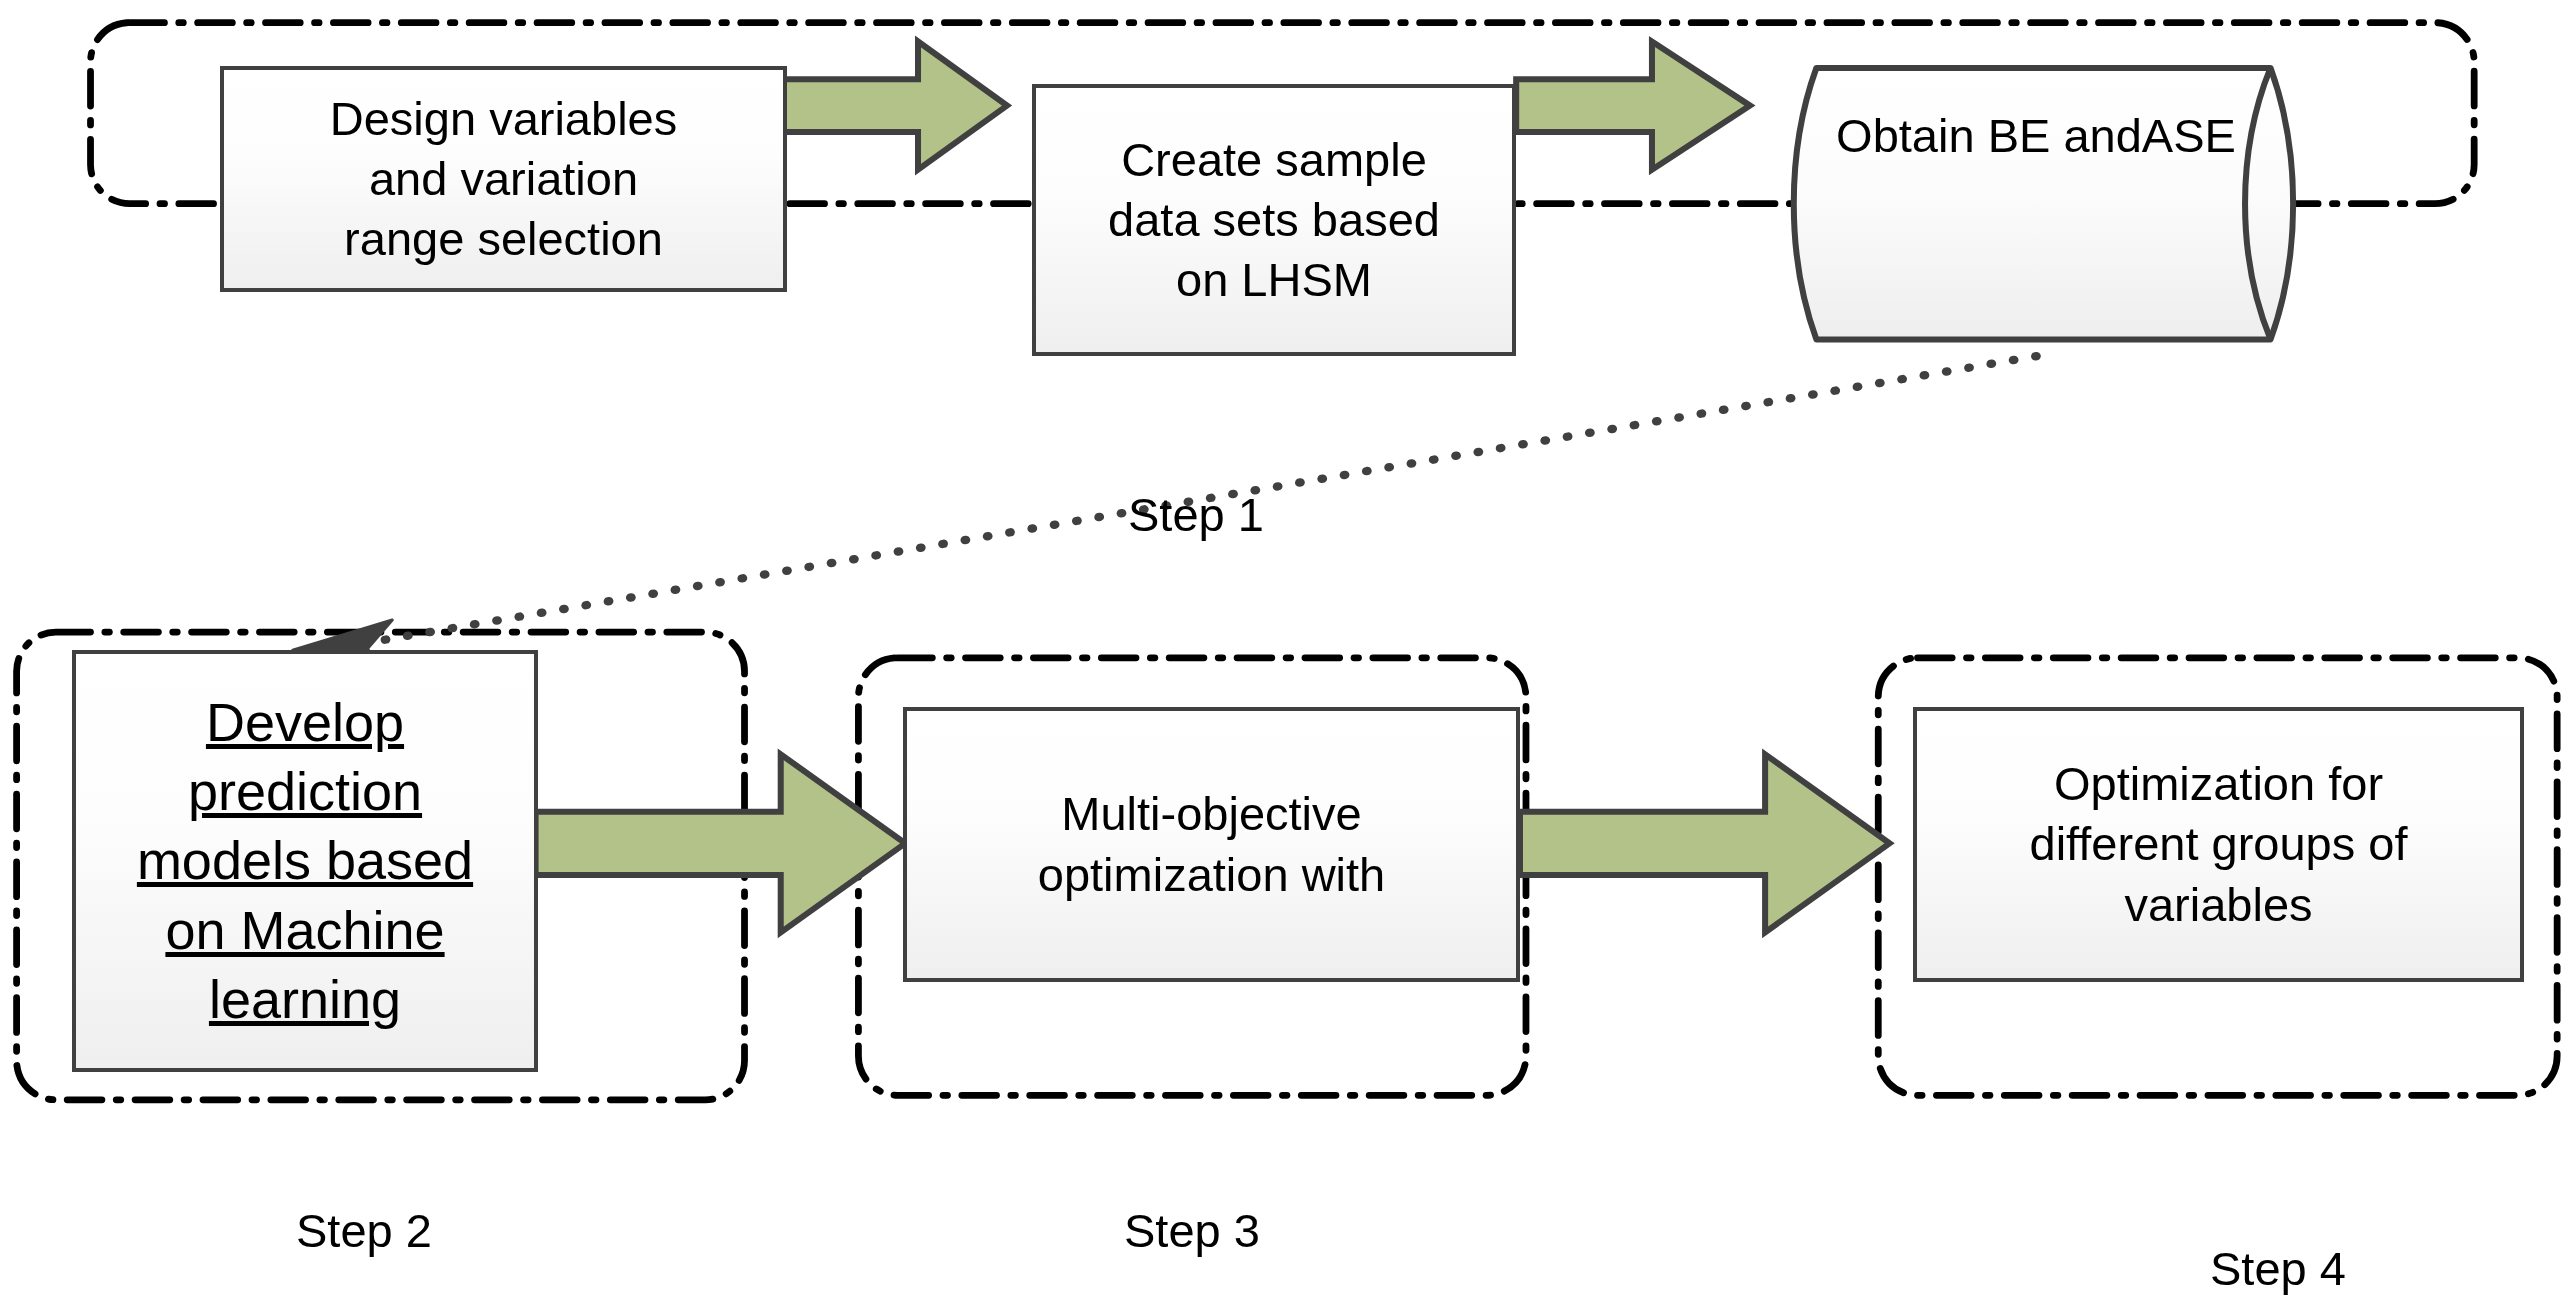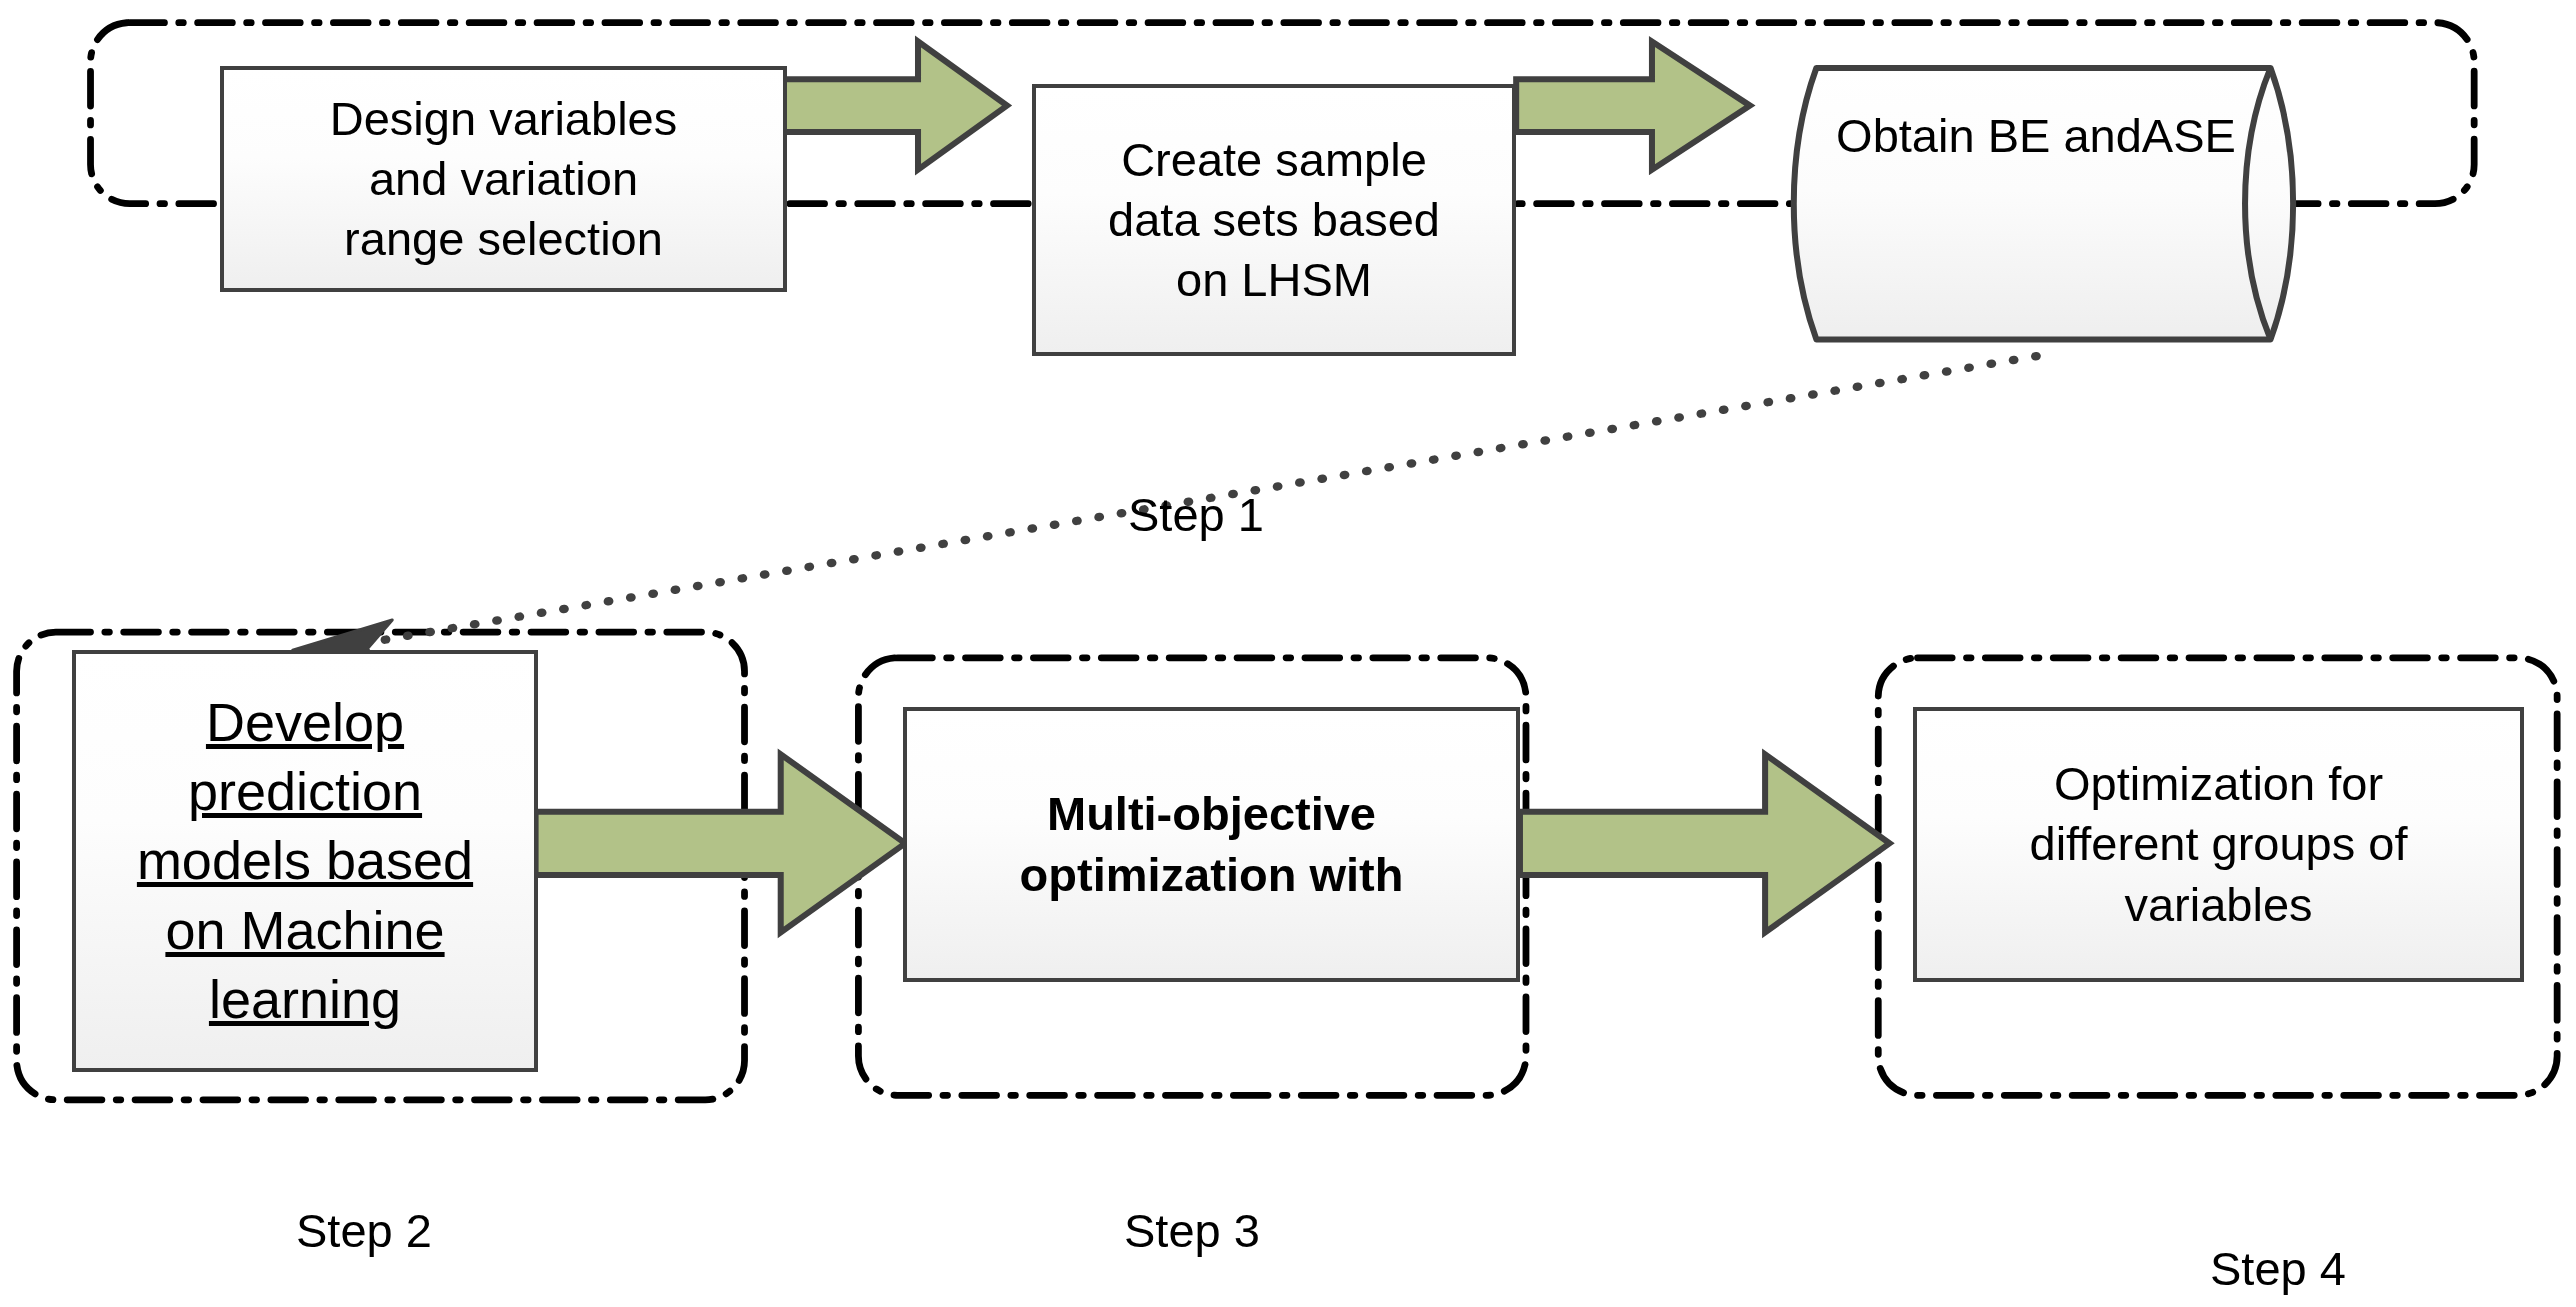--- a/index.html
+++ b/index.html
@@ -102,21 +102,21 @@
   <div class="nodebox" style="left:72px;top:650px;width:466px;height:422px;font-size:54px;text-decoration:underline;">
     <span>
         <span>Develop</span>
         <span>prediction</span>
         <span>models based</span>
         <span>on Machine</span>
         <span>learning</span>
       </span>
   </div>
 
-  <div class="nodebox" style="left:903px;top:707px;width:617px;height:275px;font-size:47px;font-weight:bold;">
+  <div class="nodebox" style="left:903px;top:707px;width:617px;height:275px;font-size:47px;">
     <span>
         <span>Multi-objective</span>
         <span>optimization with</span>
       </span>
   </div>
 
   <div class="nodebox" style="left:1913px;top:707px;width:611px;height:275px;font-size:47px;">
     <span>
         <span>Optimization for</span>
         <span>different groups of</span>

